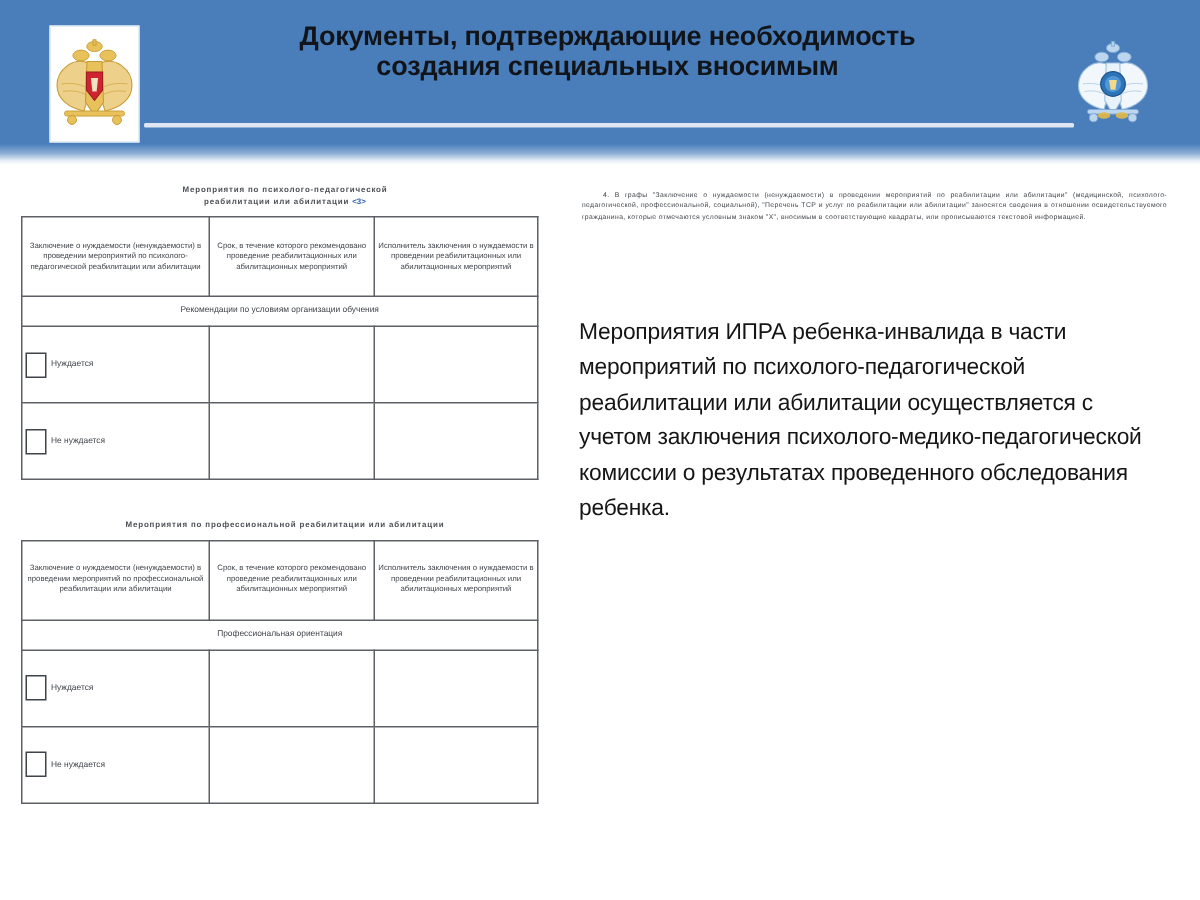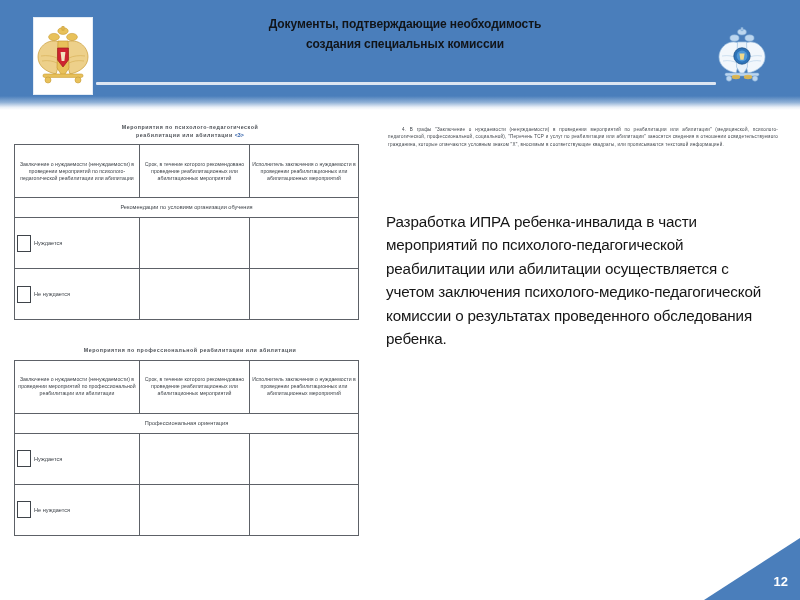--- a/index.html
+++ b/index.html
@@ -73,21 +73,21 @@
   .emblem-right svg { display: block; }
 
   .header-title {
     position: absolute;
     left: 100px;
     top: 14px;
     width: 610px;
     text-align: center;
     color: #111418;
     font-weight: bold;
-    font-size: 12px;
+    font-size: 18px;
     line-height: 20px;
     letter-spacing: -0.1px;
   }
   .header-title .tline { display: block; white-space: nowrap; }
 
   
   .doc-col {
     position: absolute;
     left: 14px;
     top: 124px;
@@ -255,21 +255,21 @@
           <rect x="-20" y="16" width="40" height="3.4" rx="1.6"></rect>
           <circle cx="-15" cy="22" r="3"></circle>
           <circle cx="15" cy="22" r="3"></circle>
         </g>
       </g>
     </svg>
   </div>
 
   <div class="header-title">
     <span class="tline">Документы, подтверждающие необходимость</span>
-    <span class="tline">создания специальных комиссии</span>
+    <span class="tline">создания специальных вносимым</span>
   </div>
 
   <div class="emblem-right">
     <svg width="60" height="76" viewBox="0 0 60 76">
       <g transform="translate(30,40)">
         <g fill="#bcd6ef" stroke="#7fa9d4" stroke-width="0.6">
           <ellipse cx="-7.5" cy="-20" rx="4.6" ry="3.2"></ellipse>
           <ellipse cx="7.5" cy="-20" rx="4.6" ry="3.2"></ellipse>
           <ellipse cx="0" cy="-26" rx="4.4" ry="3"></ellipse>
           <rect x="-0.9" y="-30.4" width="1.8" height="3.2"></rect>
@@ -385,20 +385,16 @@
           </td>
           <td class="blank-cell"></td>
           <td class="blank-cell"></td>
         </tr>
       </tbody>
     </table>
   </div>
 
   <div class="note-para"><span class="indent"></span><span>4. В графы "Заключение о нуждаемости (ненуждаемости) в проведении мероприятий по реабилитации или абилитации" (медицинской, психолого-педагогической, профессиональной, социальной), "Перечень ТСР и услуг по реабилитации или абилитации" заносятся сведения в отношении освидетельствуемого гражданина, которые отмечаются условным знаком "X", вносимым в соответствующие квадраты, или прописываются текстовой информацией.</span></div>
 
-  <div class="body-text">Разработка ИПРА ребенка-инвалида в части мероприятий по психолого-педагогической реабилитации или абилитации осуществляется с учетом заключения психолого-медико-педагогической комиссии о результатах проведенного обследования ребенка.</div>
-
-  <div class="corner">
-    <div class="corner-tri"></div>
-    <div class="corner-num">12</div>
-  </div>
+  <div class="body-text">Мероприятия ИПРА ребенка-инвалида в части мероприятий по психолого-педагогической реабилитации или абилитации осуществляется с учетом заключения психолого-медико-педагогической комиссии о результатах проведенного обследования ребенка.</div>
+
 
 </div>
 
 </body></html>

